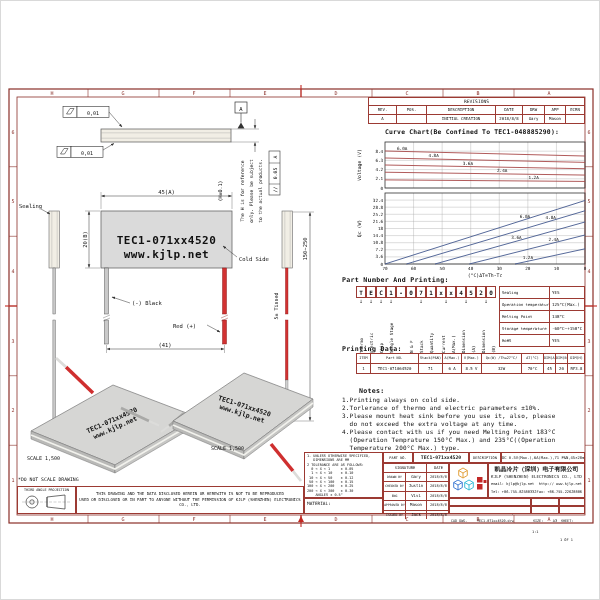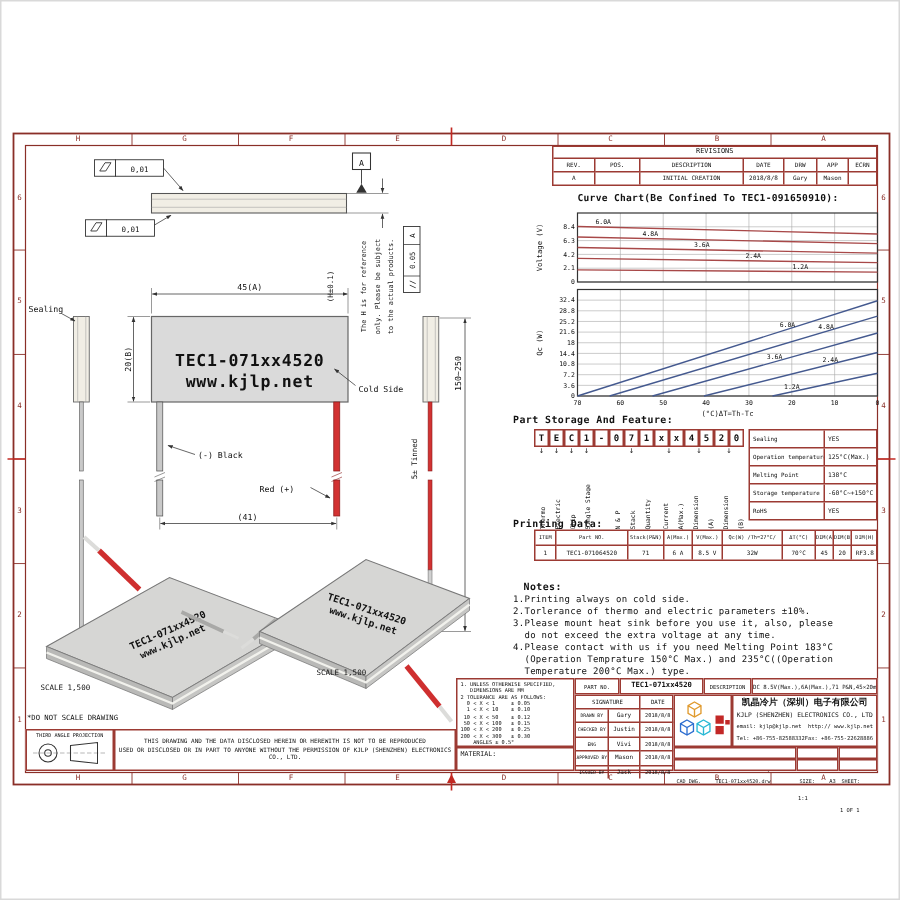--- a/index.html
+++ b/index.html
@@ -139,21 +139,21 @@
       <div>A</div>
       <div></div>
       <div>INITIAL CREATION</div>
       <div>2018/8/8</div>
       <div>Gary</div>
       <div>Mason</div>
       <div></div>
     </div>
   </div>
 
-  <div id="curve-title">Curve Chart(Be Confined To TEC1-091650910):</div>
+  <div id="curve-title">Curve Chart(Be Confined To TEC1-048885290):</div>
   <svg id="chart-svg" class="abs" style="left:352px;top:137px;width:238px;height:142px" viewBox="0 0 238 142">
       <line x1="60.57142857142857" y1="4" x2="60.57142857142857" y2="50" stroke="#a8a8a8" stroke-width="0.4"></line>
       <line x1="89.14285714285714" y1="4" x2="89.14285714285714" y2="50" stroke="#a8a8a8" stroke-width="0.4"></line>
       <line x1="117.71428571428571" y1="4" x2="117.71428571428571" y2="50" stroke="#a8a8a8" stroke-width="0.4"></line>
       <line x1="146.28571428571428" y1="4" x2="146.28571428571428" y2="50" stroke="#a8a8a8" stroke-width="0.4"></line>
       <line x1="174.85714285714286" y1="4" x2="174.85714285714286" y2="50" stroke="#a8a8a8" stroke-width="0.4"></line>
       <line x1="203.42857142857142" y1="4" x2="203.42857142857142" y2="50" stroke="#a8a8a8" stroke-width="0.4"></line>
       <line x1="32" y1="13.199999999999996" x2="232" y2="13.199999999999996" stroke="#a8a8a8" stroke-width="0.4"></line>
       <text x="30.2" y="14.699999999999996" font-size="4.3" text-anchor="end">8.4</text>
       <line x1="32" y1="22.400000000000002" x2="232" y2="22.400000000000002" stroke="#a8a8a8" stroke-width="0.4"></line>
@@ -218,21 +218,21 @@
       <text x="89.14285714285714" y="132" font-size="4.3" text-anchor="middle">50</text>
       <text x="117.71428571428571" y="132" font-size="4.3" text-anchor="middle">40</text>
       <text x="146.28571428571428" y="132" font-size="4.3" text-anchor="middle">30</text>
       <text x="174.85714285714286" y="132" font-size="4.3" text-anchor="middle">20</text>
       <text x="203.42857142857142" y="132" font-size="4.3" text-anchor="middle">10</text>
       <text x="232" y="132" font-size="4.3" text-anchor="middle">0</text>
       <text x="132" y="139" font-size="4.8" text-anchor="middle">(°C)ΔT=Th-Tc</text>
       <text x="8" y="90.5" font-size="4.8" text-anchor="middle" transform="rotate(-90 8 90.5)">Qc (W)</text>
     </svg>
 
-  <div class="sec-title" style="left:341px;top:275px">Part Storage And Feature:</div>
+  <div class="sec-title" style="left:341px;top:275px">Part Number And Printing:</div>
   <div>
     <div class="pncell" style="left:355px">T</div>
     <div class="pncell" style="left:365px">E</div>
     <div class="pncell" style="left:375px">C</div>
     <div class="pncell" style="left:385px">1</div>
     <div class="pncell" style="left:395px">-</div>
     <div class="pncell" style="left:405px">0</div>
     <div class="pncell" style="left:415px">7</div>
     <div class="pncell" style="left:425px">1</div>
     <div class="pncell" style="left:435px">x</div>
@@ -307,21 +307,21 @@
         <div>6 A</div>
       <div>8.5 V</div>
         <div>32W</div>
       <div>70°C</div>
         <div>45</div>
       <div>20</div>
         <div>RF3.8</div>
     </div>
   </div>
 
-  <div class="sec-title" style="left:348px;top:386px">Notes:</div>
+  <div class="sec-title" style="left:358px;top:386px">Notes:</div>
   <div class="note-line" style="top:395px">1.Printing always on cold side.</div>
   <div class="note-line" style="top:403px">2.Torlerance of thermo and electric parameters ±10%.</div>
   <div class="note-line" style="top:411px">3.Please mount heat sink before you use it, also, please</div>
   <div class="note-line" style="top:419px">  do not exceed the extra voltage at any time.</div>
   <div class="note-line" style="top:427px">4.Please contact with us if you need Melting Point 183°C</div>
   <div class="note-line" style="top:435px">  (Operation Temprature 150°C Max.) and 235°C((Operation</div>
   <div class="note-line" style="top:443px">  Temperature 200°C Max.) type.</div>
 
   <svg class="abs" style="left:4px;top:88px;width:350px;height:434px" viewBox="4 88 350 434">
     <defs>

